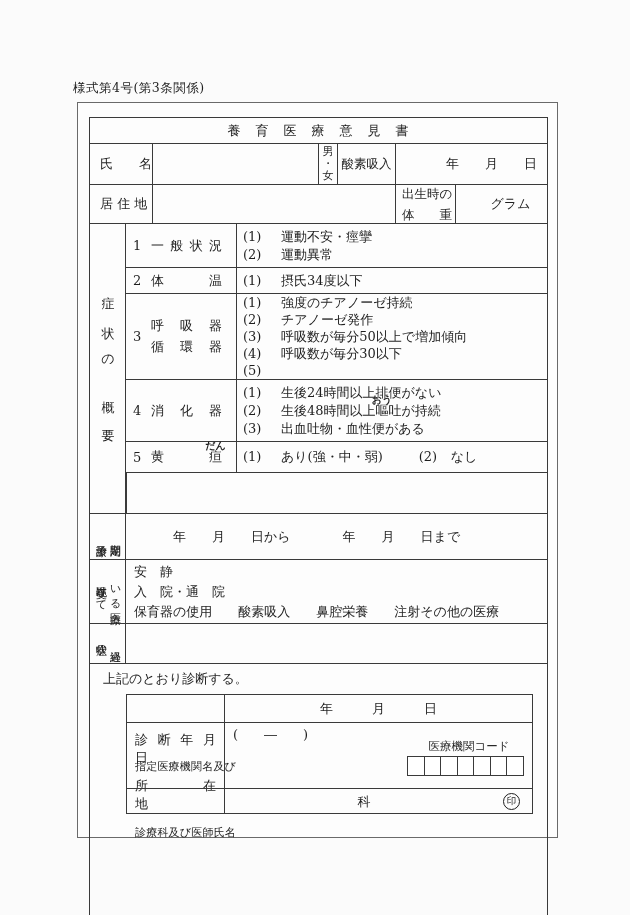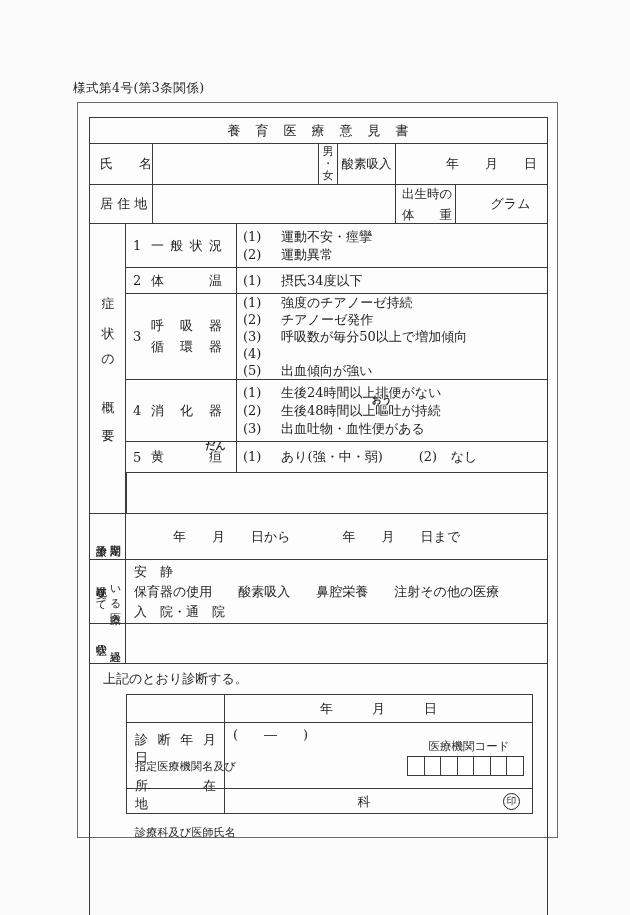--- a/index.html
+++ b/index.html
@@ -170,24 +170,24 @@
               <div class="item" style="line-height:17px;">
                   <span class="inum">(2)</span>
                   <span class="itxt">チアノーゼ発作</span>
                 </div>
               <div class="item" style="line-height:17px;">
                   <span class="inum">(3)</span>
                   <span class="itxt">呼吸数が毎分50以上で増加傾向</span>
                 </div>
               <div class="item" style="line-height:17px;">
                   <span class="inum">(4)</span>
+                  <span class="itxt">呼吸数が毎分30以下</span>
                 </div>
               <div class="item" style="line-height:17px;">
                   <span class="inum">(5)</span>
-                  <span class="itxt">出血傾向が強い</span>
                 </div>
             </div>
           </div>
 
           <div class="srow" style="height:62px;">
             <div class="slabel">
               <span class="no">4</span>
               <span class="jlabel">消 化 器</span>
             </div>
             <div class="scontent">
@@ -240,22 +240,22 @@
         <div class="period-val">年　　月　　日から　　　　年　　月　　日まで</div>
       </div>
 
       <div class="row care-row">
         <div class="cell first w35 v2">
           <span>現在受けて</span>
           <span>いる医療</span>
         </div>
         <div class="care-val">
           <div>安　静</div>
+          <div>入　院・通　院</div>
           <div>保育器の使用　　酸素吸入　　鼻腔栄養　　注射その他の医療</div>
-          <div>入　院・通　院</div>
         </div>
       </div>
 
       <div class="row course-row">
         <div class="cell first w35 v2">
           <span>症状の</span>
           <span>経過</span>
         </div>
         <div class="course-val"></div>
       </div>

